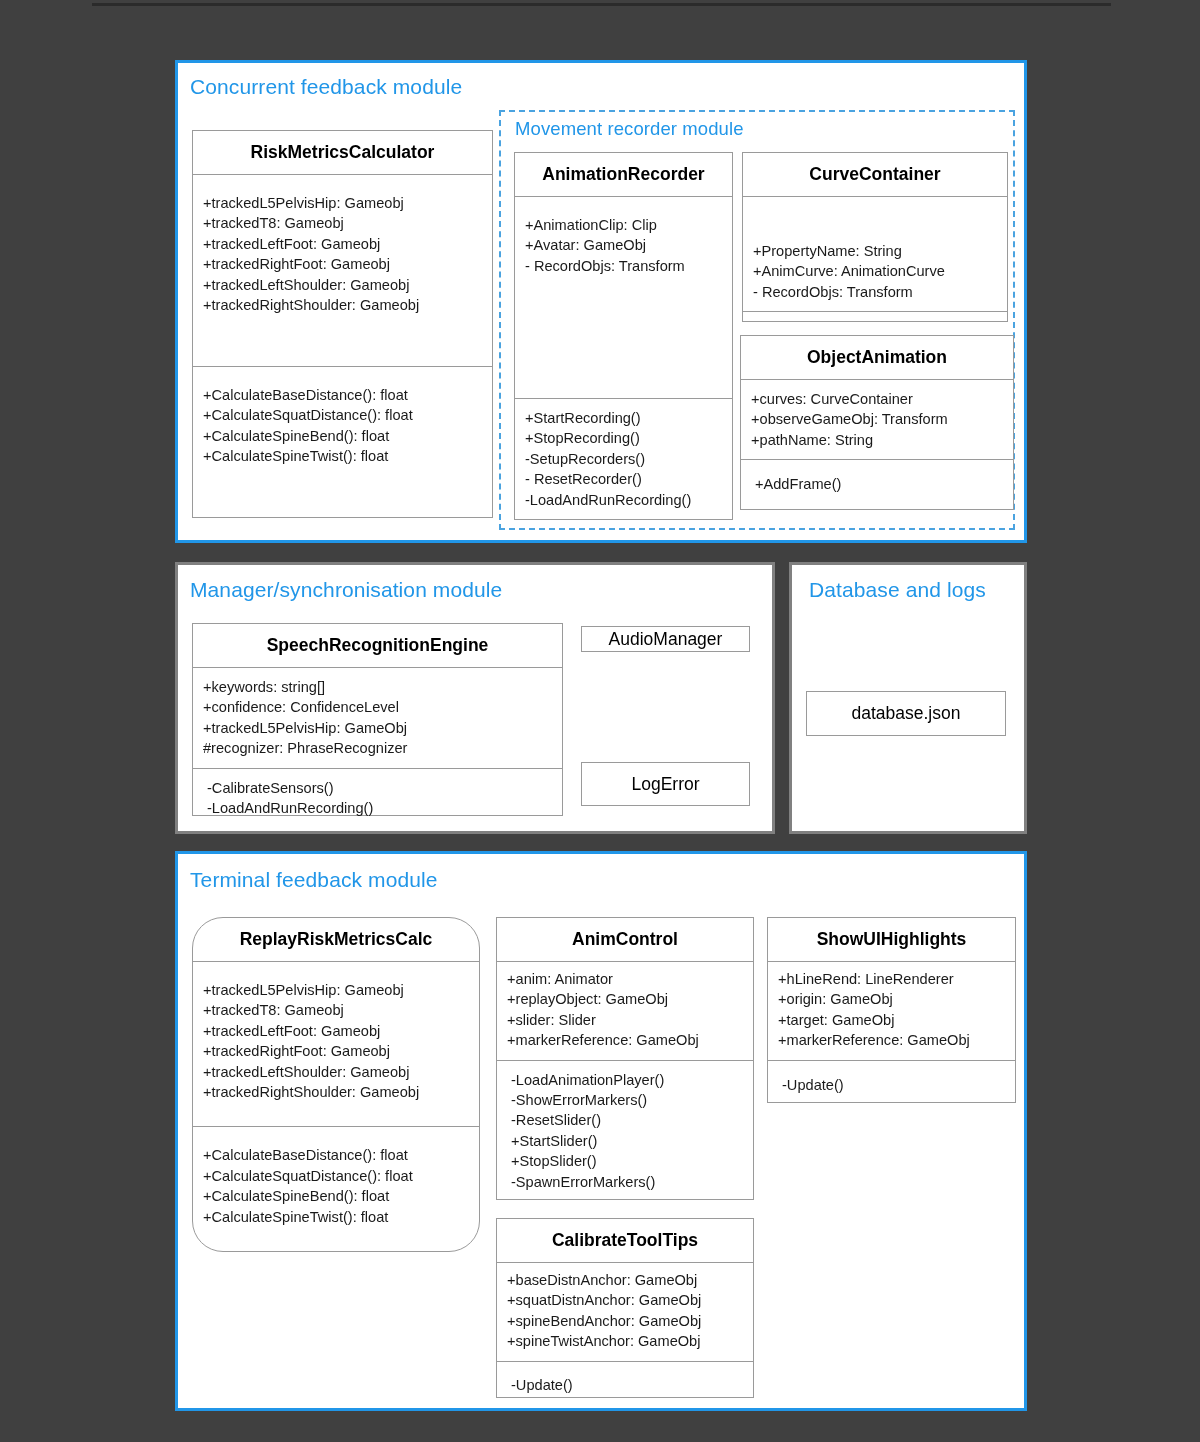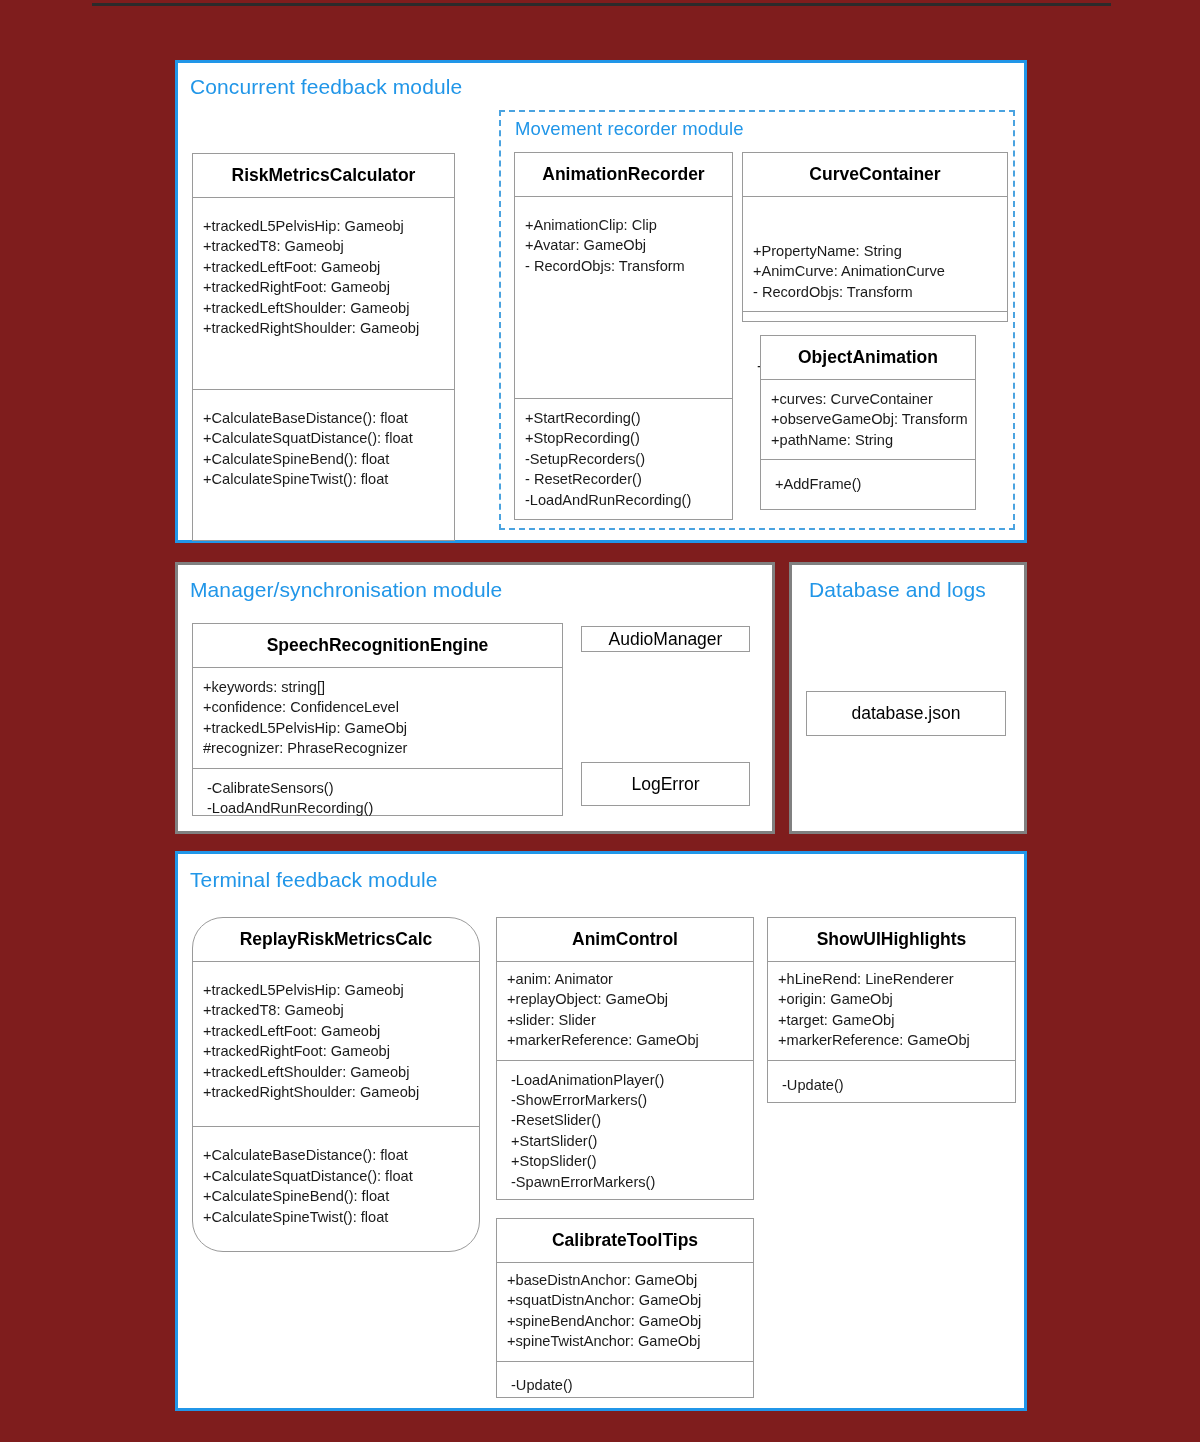--- a/index.html
+++ b/index.html
@@ -5,21 +5,21 @@
   * { box-sizing: border-box; }
   html, body {
     margin: 0; padding: 0;
     background: #ffffff;
     font-family: "Liberation Sans", sans-serif;
   }
   #page {
     position: relative;
     width: 1200px;
     height: 1442px;
-    background: #7f1d1d;
+    background: #404040;
     overflow: hidden;
   }
 
   
   .top-rule {
     position: absolute;
     left: 92px; top: 3px;
     width: 1019px; height: 3px;
     background: #2b2b2b;
   }
@@ -95,21 +95,21 @@
 
   <div class="top-rule"></div>
 
   <div class="module module-blue" style="left:175px; top:60px; width:852px; height:483px;">
   </div>
   <div class="module-title" style="left:190px; top:75px;">Concurrent feedback module</div>
 
   <div class="module module-dashed" style="left:499px; top:110px; width:516px; height:420px;"></div>
   <div class="module-title" style="left:515px; top:118px; font-size:18.5px;">Movement recorder module</div>
 
-  <div class="uml" style="left:192px; top:153px; width:263px; height:388px;">
+  <div class="uml" style="left:192px; top:130px; width:301px; height:388px;">
     <div class="uml-name">RiskMetricsCalculator</div>
     <div class="uml-sec grow pad-top">
       <div class="row">+trackedL5PelvisHip: Gameobj</div>
       <div class="row">+trackedT8: Gameobj</div>
       <div class="row">+trackedLeftFoot: Gameobj</div>
       <div class="row">+trackedRightFoot: Gameobj</div>
       <div class="row">+trackedLeftShoulder: Gameobj</div>
       <div class="row">+trackedRightShoulder: Gameobj</div>
     </div>
     <div class="uml-sec grow pad-top">
@@ -141,21 +141,21 @@
     <div class="uml-sec">
       <div class="row">+PropertyName: String</div>
       <div class="row">+AnimCurve: AnimationCurve</div>
       <div class="row">- RecordObjs: Transform</div>
     </div>
     <div class="uml-sec indent">
       <div class="row">+AddValue()</div>
     </div>
   </div>
 
-  <div class="uml" style="left:760px; top:335px; width:216px; height:175px;">
+  <div class="uml" style="left:740px; top:335px; width:274px; height:175px;">
     <div class="uml-name">ObjectAnimation</div>
     <div class="uml-sec">
       <div class="row">+curves: CurveContainer</div>
       <div class="row">+observeGameObj: Transform</div>
       <div class="row">+pathName: String</div>
     </div>
     <div class="uml-sec indent" style="padding-top:14px; padding-bottom:14px;">
       <div class="row">+AddFrame()</div>
     </div>
   </div>

